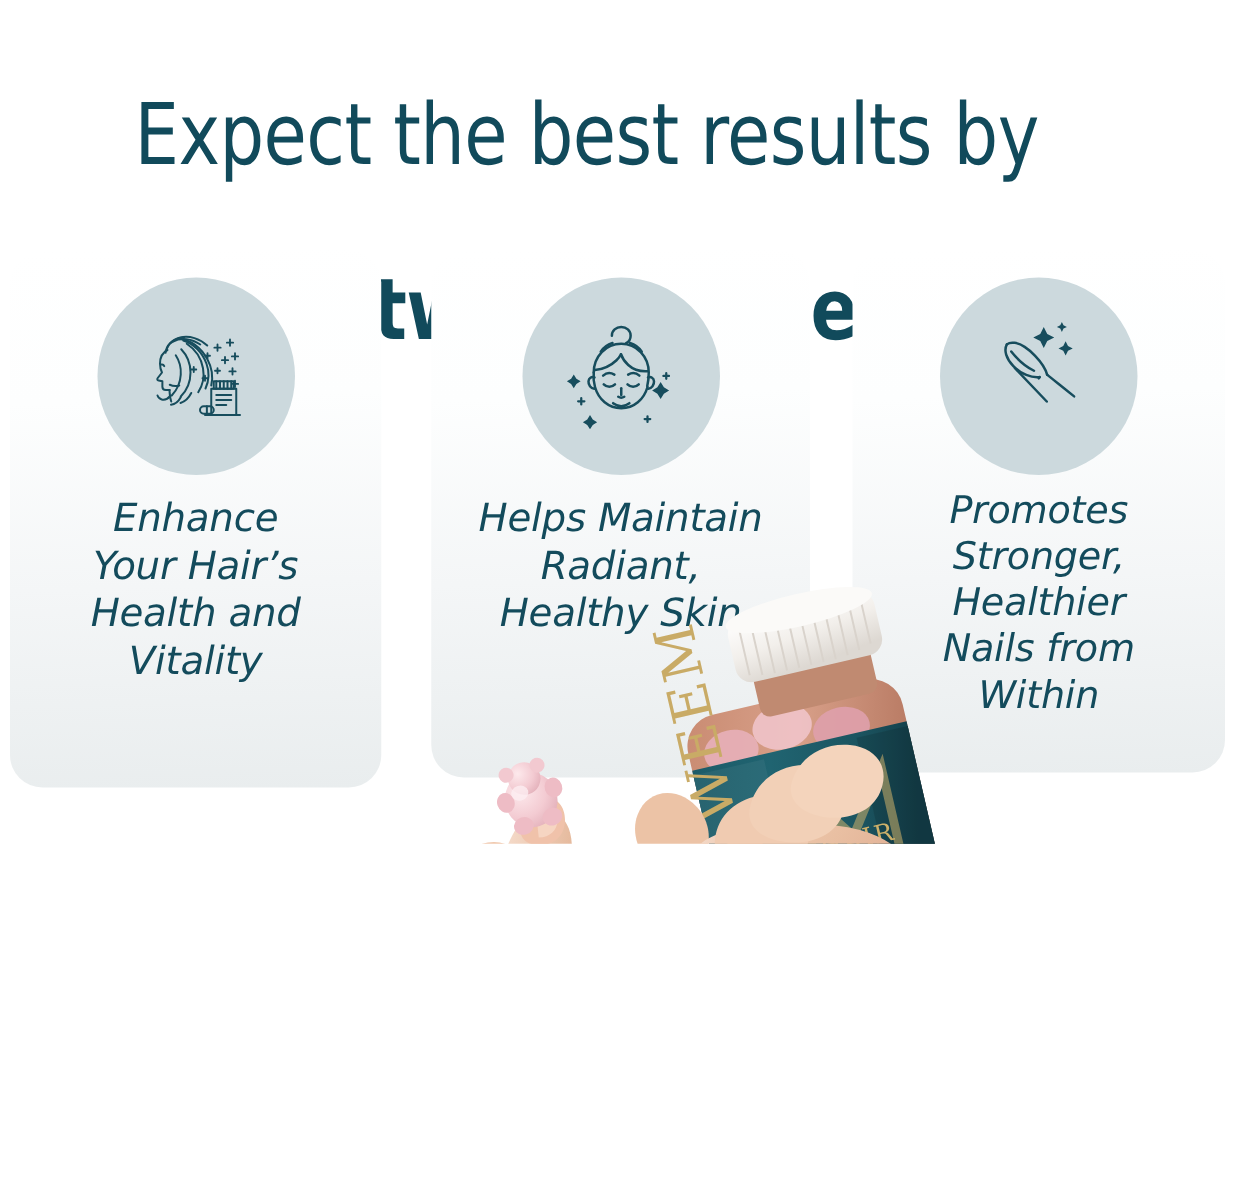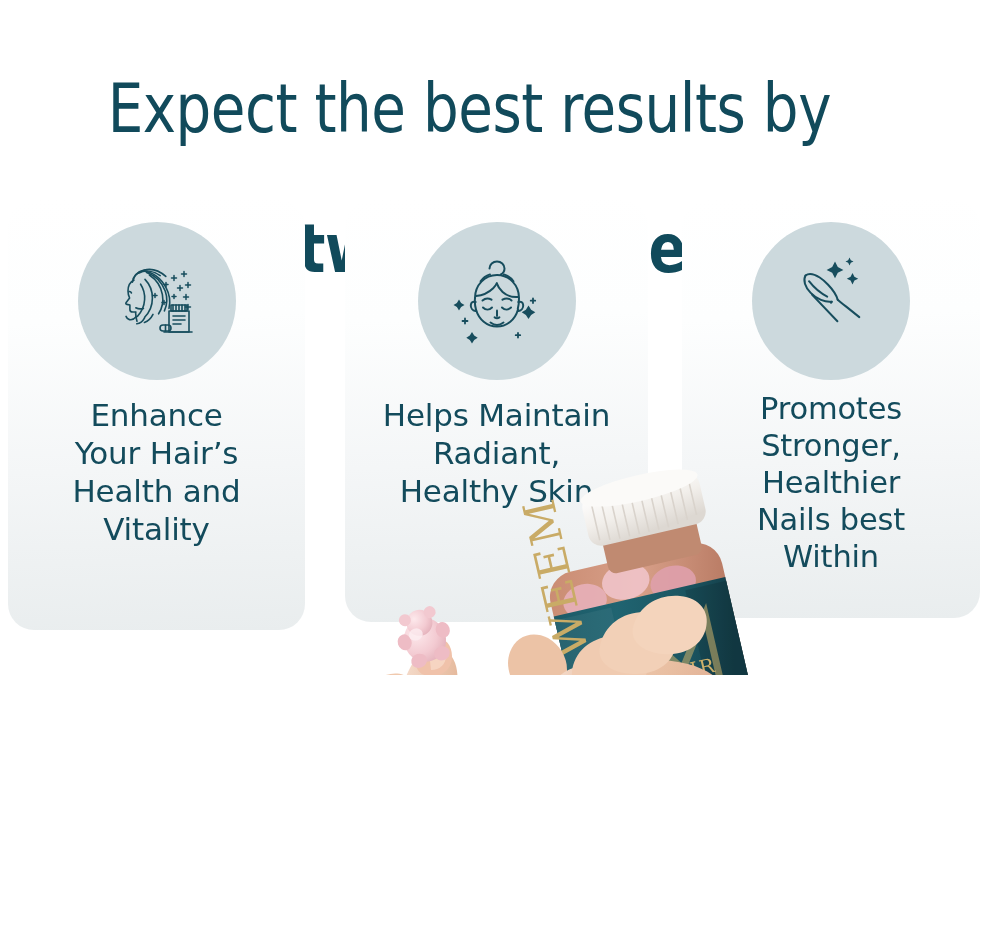--- a/index.html
+++ b/index.html
@@ -17,21 +17,21 @@
     color:#114A5B;
     font-family:"DejaVu Sans Condensed","Liberation Sans Narrow","Liberation Sans",sans-serif;
     font-size:68px;line-height:70px;letter-spacing:-0.5px;
     font-weight:400;font-stretch:condensed;
     transform:scaleX(0.92);transform-origin:left top;
     white-space:pre-wrap;
   }
   .headline .bold{font-weight:700;}
 
   
-  .cards{position:absolute;left:0;top:0;width:988px;height:942px;}
+  .cards{position:absolute;left:0;top:0;width:988px;height:942px;font-style:italic;}
   .card{
     position:absolute;top:200px;
     border-radius:26px;
     background:linear-gradient(178deg,#ffffff 0%,#fdfefe 28%,#f4f6f7 62%,#e9edee 100%);
   }
   .card.c1{left:8px;width:297px;height:430px;}
   .card.c2{left:345px;width:303px;height:422px;}
   .card.c3{left:682px;width:298px;height:418px;}
 
   .iconwrap{
@@ -188,21 +188,21 @@
           <g fill="#174D5D" stroke="none">
             <path d="M59 15.5l2.8 5.6 5.6 2.8-5.6 2.8-2.8 5.6-2.8-5.6-5.6-2.8 5.6-2.8z"></path>
             <path d="M76.5 27l1.9 3.8 3.8 1.9-3.8 1.9-1.9 3.8-1.9-3.8-3.8-1.9 3.8-1.9z"></path>
             <path d="M73.5 11.5l1.3 2.7 2.7 1.3-2.7 1.3-1.3 2.7-1.3-2.7-2.7-1.3 2.7-1.3z"></path>
           </g>
         </svg>
       </div>
       <div class="cardtext">Promotes
 Stronger,
 Healthier
-Nails best
+Nails from
 Within</div>
     </div>
 
   </div>
 
   <svg class="photo" viewBox="0 0 988 942">
     <defs>
       <linearGradient id="skinL" x1="0" y1="0" x2="1" y2="0.4">
         <stop offset="0" stop-color="#f6ddcc"></stop>
         <stop offset="0.45" stop-color="#eec6aa"></stop>

